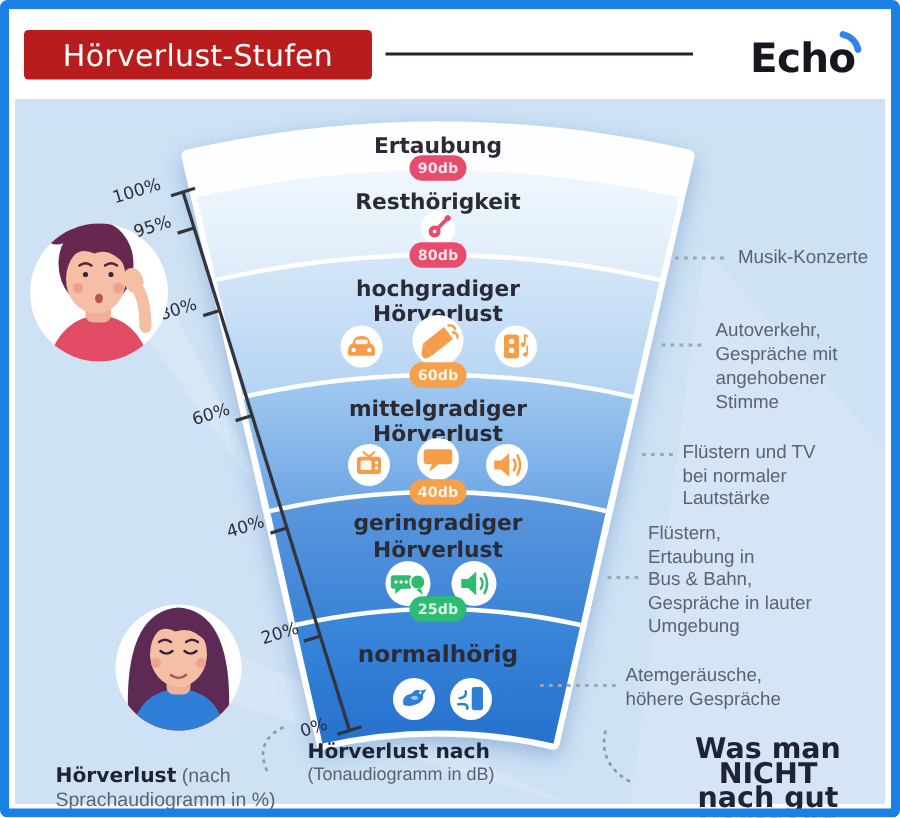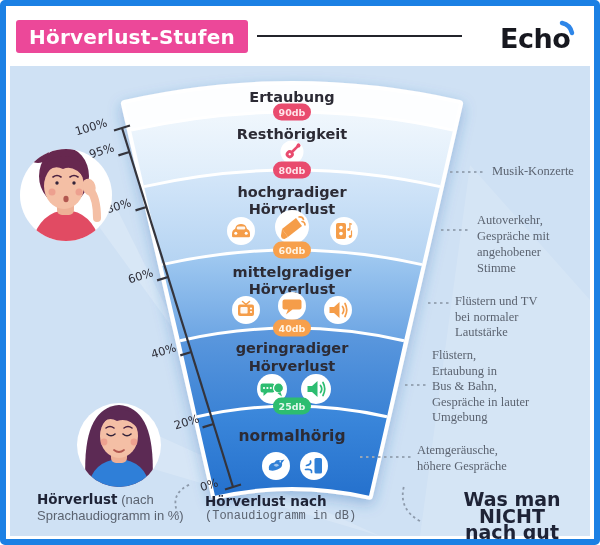--- a/index.html
+++ b/index.html
@@ -2,41 +2,41 @@
 <html><head>
 <meta charset="utf-8">
 <style>
   html,body{margin:0;padding:0;background:#fff;}
   #stage{position:relative;width:600px;height:545px;background:#ffffff;overflow:hidden;
          font-family:"DejaVu Sans","Liberation Sans",sans-serif;}
   #frame{position:absolute;inset:0;border:6px solid #1b80e4;border-radius:5px;z-index:40;pointer-events:none;}
   #content-bg{position:absolute;left:10px;top:66px;width:580px;height:470px;background:#cfe1f4;z-index:1;}
   #main-svg{position:absolute;left:0;top:0;z-index:2;}
   
-  #title-badge{position:absolute;left:16px;top:20px;width:232px;height:33px;background:#ec4899;
+  #title-badge{position:absolute;left:16px;top:20px;width:232px;height:33px;background:#b91c1c;
     border-radius:3px;z-index:6;display:flex;align-items:center;justify-content:center;
-    color:#fff;font-weight:bold;font-size:20px;letter-spacing:.2px;white-space:nowrap;}
+    color:#fff;font-weight:normal;font-size:20px;letter-spacing:.2px;white-space:nowrap;}
   #header-rule{position:absolute;left:257px;top:35px;width:205px;border-top:2px solid #23242b;z-index:6;}
   #logo{position:absolute;left:498px;top:12px;z-index:6;}
   
-  .ann{position:absolute;z-index:6;color:#5b6370;font-family:Liberation Serif, serif;
+  .ann{position:absolute;z-index:6;color:#5b6370;font-family:Liberation Sans, sans-serif;
        font-size:12.5px;line-height:15.5px;white-space:nowrap;}
   #ann-0{left:492px;top:164px;}
   #ann-1{left:477px;top:212px;line-height:16px;}
   #ann-2{left:455px;top:294px;}
   #ann-3{left:432px;top:348px;}
   #ann-4{left:417px;top:443px;}
   #footer-right{position:absolute;left:437px;top:491px;width:150px;z-index:6;text-align:center;
        color:#1e2336;font-weight:bold;font-size:19px;line-height:16.5px;}
-  #caption-left{position:absolute;left:37px;top:491px;z-index:6;font-size:13px;line-height:16px;
+  #caption-left{position:absolute;left:37px;top:509px;z-index:6;font-size:13px;line-height:16px;
        color:#5b6370;font-family:"Liberation Sans",sans-serif;white-space:nowrap;}
   #caption-left b{color:#1e2336;font-family:"DejaVu Sans",sans-serif;font-size:13.5px;}
   #caption-bottom{position:absolute;left:205px;top:493px;width:170px;z-index:6;text-align:left;white-space:nowrap;}
   #caption-bottom .l1{color:#1e2336;font-weight:bold;font-size:13.5px;line-height:16px;}
-  #caption-bottom .l2{color:#5b6370;font-size:12px;line-height:15px;font-family:Liberation Mono, monospace;}
+  #caption-bottom .l2{color:#5b6370;font-size:12px;line-height:15px;font-family:Liberation Sans, sans-serif;}
 </style>
 </head>
 <body>
 
 <div id="stage">
 
   <div id="content-bg"></div>
 
   <div id="title-badge">
     <span>Hörverlust-Stufen</span>

